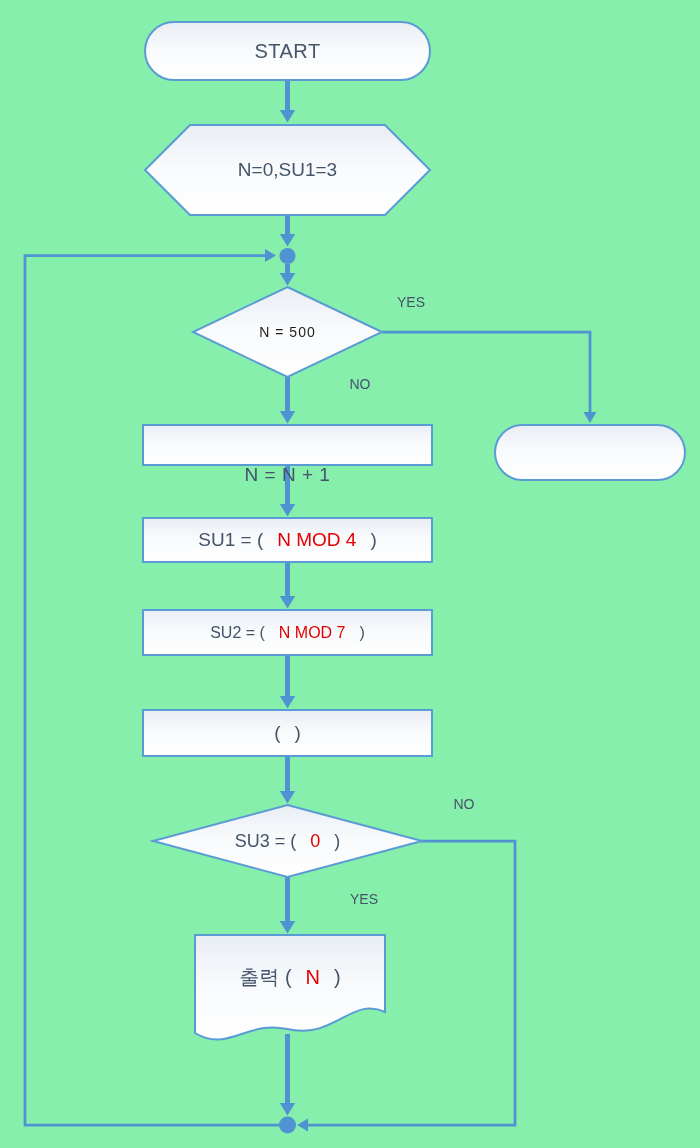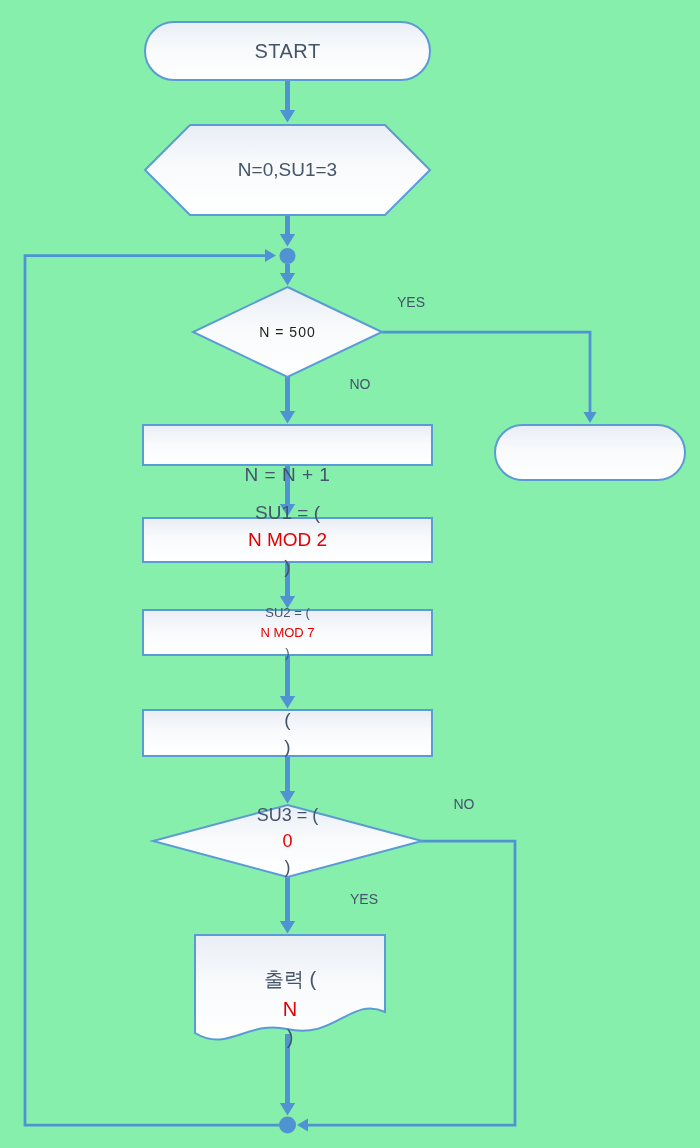--- a/index.html
+++ b/index.html
@@ -5,37 +5,37 @@
   html,body{margin:0;padding:0;background:#ffffff;}
   #stage{
     position:relative;width:700px;height:1148px;background:#86efac;overflow:hidden;
     font-family:"Liberation Sans", sans-serif;
   }
   #shapes{position:absolute;left:0;top:0;width:700px;height:1148px;}
   .txt{
     position:absolute;display:flex;align-items:center;justify-content:center;
     color:#44546a;white-space:nowrap;
   }
-  .gap{gap:5px;flex-direction:column;}
+  .gap{gap:14px;}
   .red{color:#e30000;}
   .dark{color:#44546a;}
   #t-start{left:145px;top:22px;width:285px;height:58px;font-size:20px;letter-spacing:.5px;}
   #t-init{left:145px;top:125px;width:285px;height:90px;font-size:19px;flex-direction:column;line-height:30px;}
   #t-d1{left:193px;top:287px;width:189px;height:90px;font-size:14px;color:#1f1f1f;letter-spacing:1px;}
   #t-yes1{left:386px;top:292px;width:50px;height:20px;font-size:14px;}
   #t-no1{left:338px;top:374px;width:44px;height:20px;font-size:14px;}
   #t-end{left:495px;top:425px;width:190px;height:55px;font-size:20px;letter-spacing:.5px;}
   #t-r1{left:143px;top:425px;width:289px;height:40px;font-size:19px;letter-spacing:.5px;margin-top:30px;}
   #t-r2{left:143px;top:518px;width:289px;height:44px;font-size:19px;}
-  #t-r3{left:143px;top:610px;width:289px;height:45px;font-size:13px;}
+  #t-r3{left:143px;top:610px;width:289px;height:45px;font-size:16px;}
   #t-r4{left:143px;top:710px;width:289px;height:46px;font-size:19px;}
   #t-d2{left:153px;top:805px;width:269px;height:72px;font-size:18px;}
   #t-no2{left:440px;top:794px;width:48px;height:20px;font-size:14px;}
   #t-yes2{left:340px;top:889px;width:48px;height:20px;font-size:14px;}
-  #t-out{left:195px;top:965px;width:190px;height:84px;font-size:20px;}
+  #t-out{left:195px;top:935px;width:190px;height:84px;font-size:20px;}
 </style>
 </head>
 <body>
 
 <div id="stage">
 
   <svg id="shapes" xmlns="http://www.w3.org/2000/svg" viewBox="0 0 700 1148">
     <defs>
       <linearGradient id="shapeFill" x1="0" y1="0" x2="0" y2="1">
         <stop offset="0" stop-color="#e9eef5"></stop>
@@ -90,21 +90,21 @@
 
   <div class="txt" id="t-d1">N = 500</div>
   <div class="txt" id="t-yes1">YES</div>
   <div class="txt" id="t-no1">NO</div>
 
 
   <div class="txt" id="t-r1">N = N + 1</div>
 
   <div class="txt gap" id="t-r2">
     <span class="dark">SU1 = (</span>
-    <span class="red">N MOD 2</span>
+    <span class="red">N MOD 4</span>
     <span class="dark">)</span>
   </div>
 
   <div class="txt gap" id="t-r3">
     <span class="dark">SU2 = (</span>
     <span class="red">N MOD 7</span>
     <span class="dark">)</span>
   </div>
 
   <div class="txt gap" id="t-r4">

